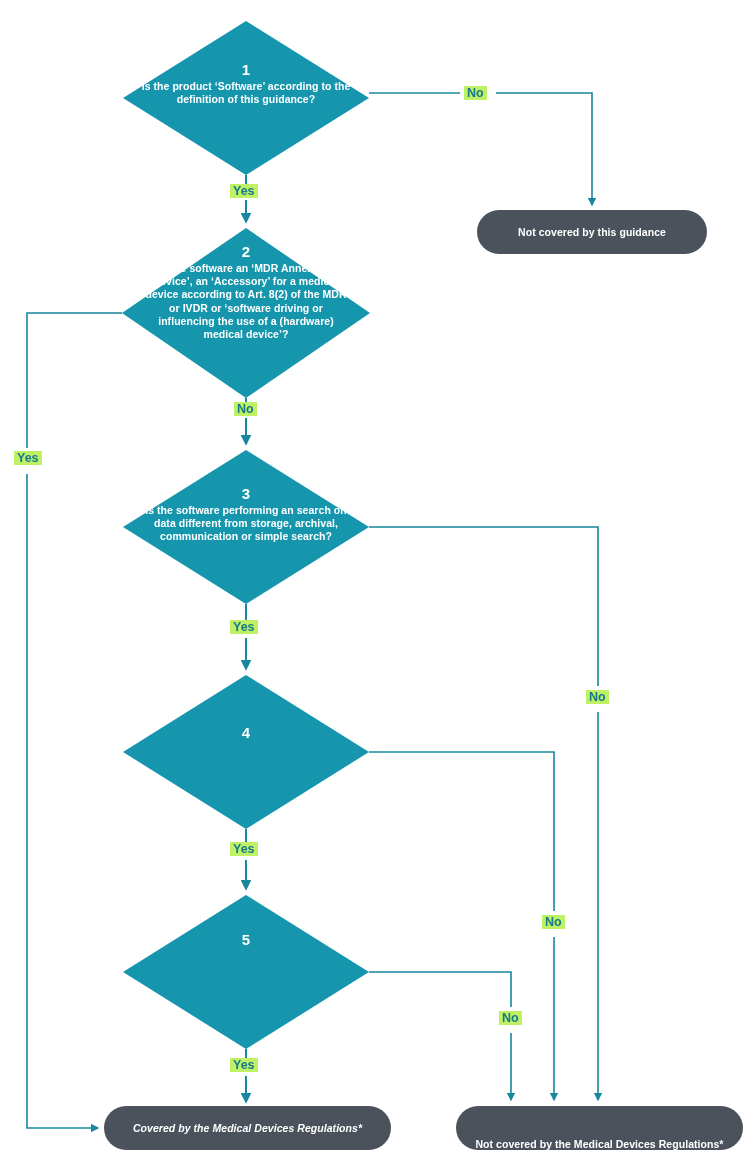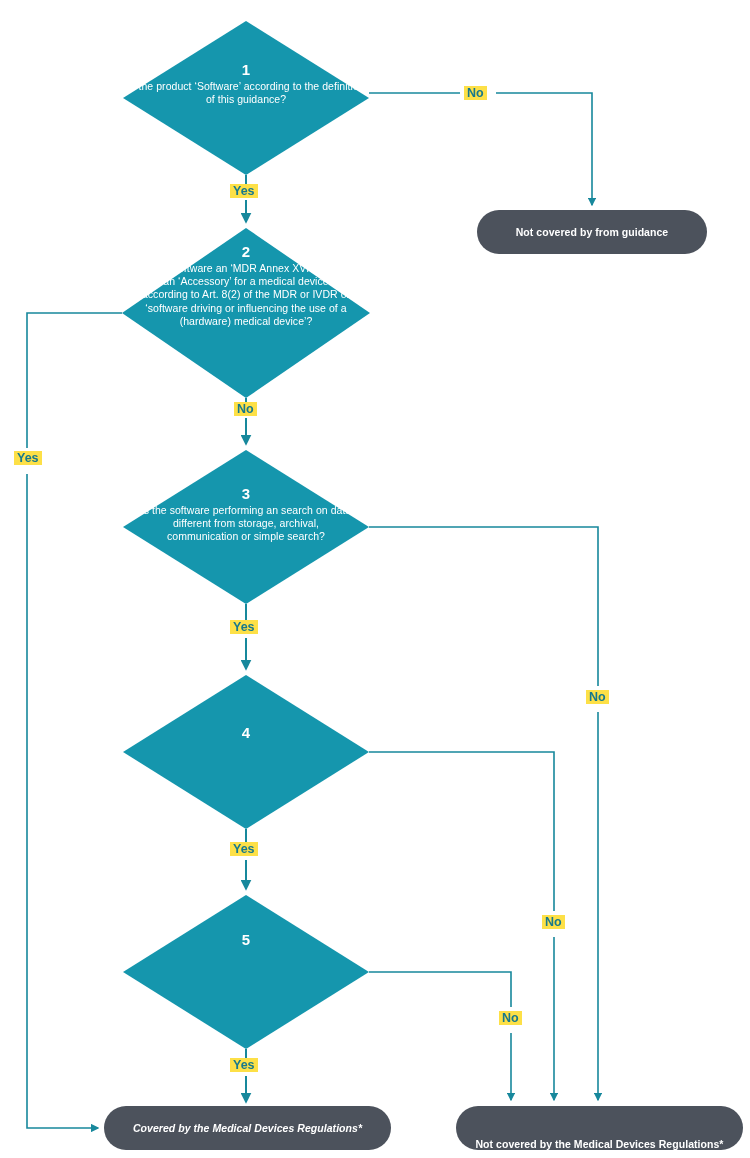--- a/index.html
+++ b/index.html
@@ -33,21 +33,21 @@
   .diamond-num {
     display: block;
     font-size: 15px;
     font-weight: 700;
     line-height: 19px;
     margin-bottom: 1px;
   }
   .diamond-text {
     display: block;
     font-size: 10.5px;
-    font-weight: 400;
+    font-weight: 700;
     line-height: 13.2px;
     letter-spacing: 0.05px;
   }
   .terminal {
     position: absolute;
     background: #4c525c;
     border-radius: 24px;
     color: #ffffff;
     font-size: 10.5px;
     font-weight: 700;
@@ -56,21 +56,21 @@
     align-items: center;
     justify-content: center;
     text-align: center;
   }
   .edge-label {
     position: absolute;
     color: #17788c;
     font-size: 12.5px;
     font-weight: 700;
     line-height: 14px;
-    background: #fde047;
+    background: #bef264;
     padding: 0 3px;
     white-space: nowrap;
   }
 </style>
 </head>
 <body>
 
 <div id="flow-root">
 
   <svg id="flow-svg" viewBox="0 0 750 1158">
@@ -134,21 +134,21 @@
 
   <div class="diamond-label" style="left:136px; top:723px; width:220px;">
     <span class="diamond-num">4</span>
   </div>
 
   <div class="diamond-label" style="left:136px; top:930px; width:220px;">
     <span class="diamond-num">5</span>
   </div>
 
   <div class="terminal" style="left:477px; top:210px; width:230px; height:44px;">
-    <span>Not covered by from guidance</span>
+    <span>Not covered by this guidance</span>
   </div>
 
   <div class="terminal" style="left:104px; top:1106px; width:287px; height:44px;font-style:italic;">
     <span>Covered by the Medical Devices Regulations*</span>
   </div>
 
   <div class="terminal" style="left:456px; top:1106px; width:287px; height:44px;align-items:flex-end;">
     <span>Not covered by the Medical Devices Regulations*</span>
   </div>
 

